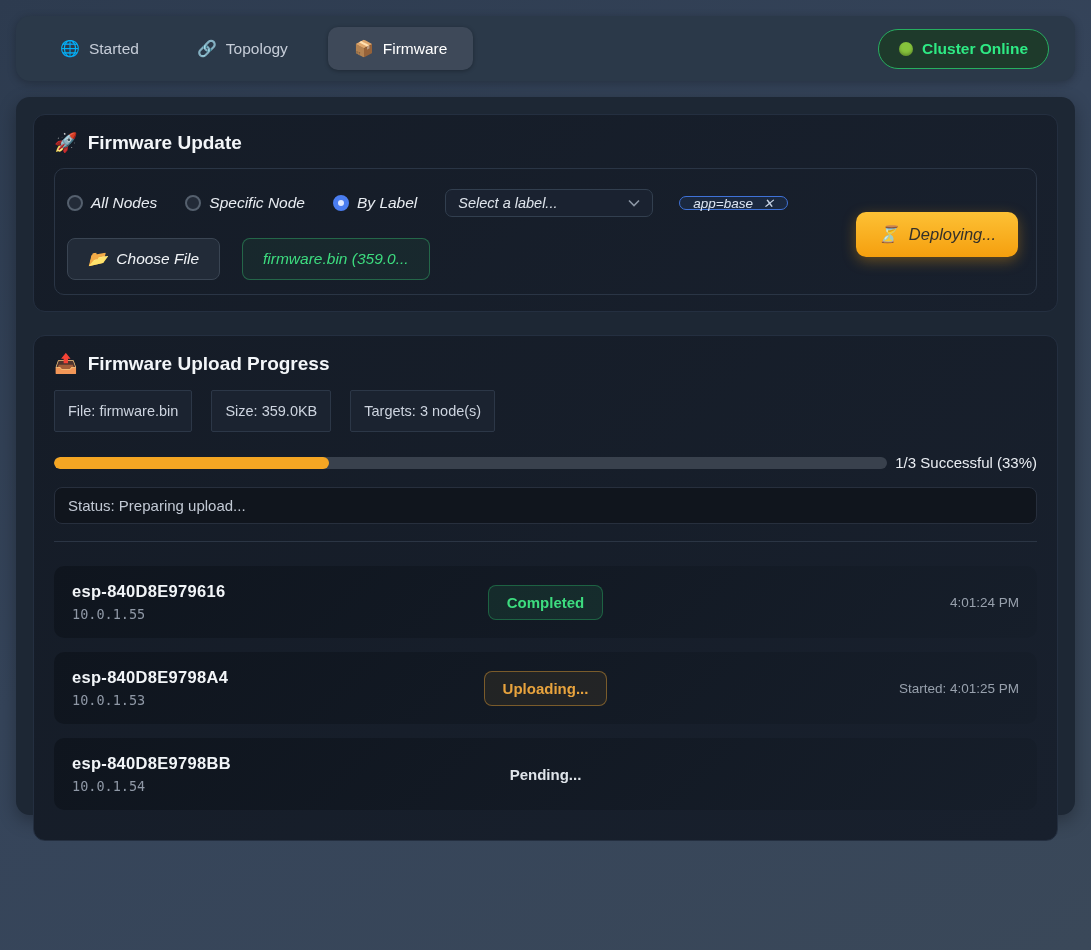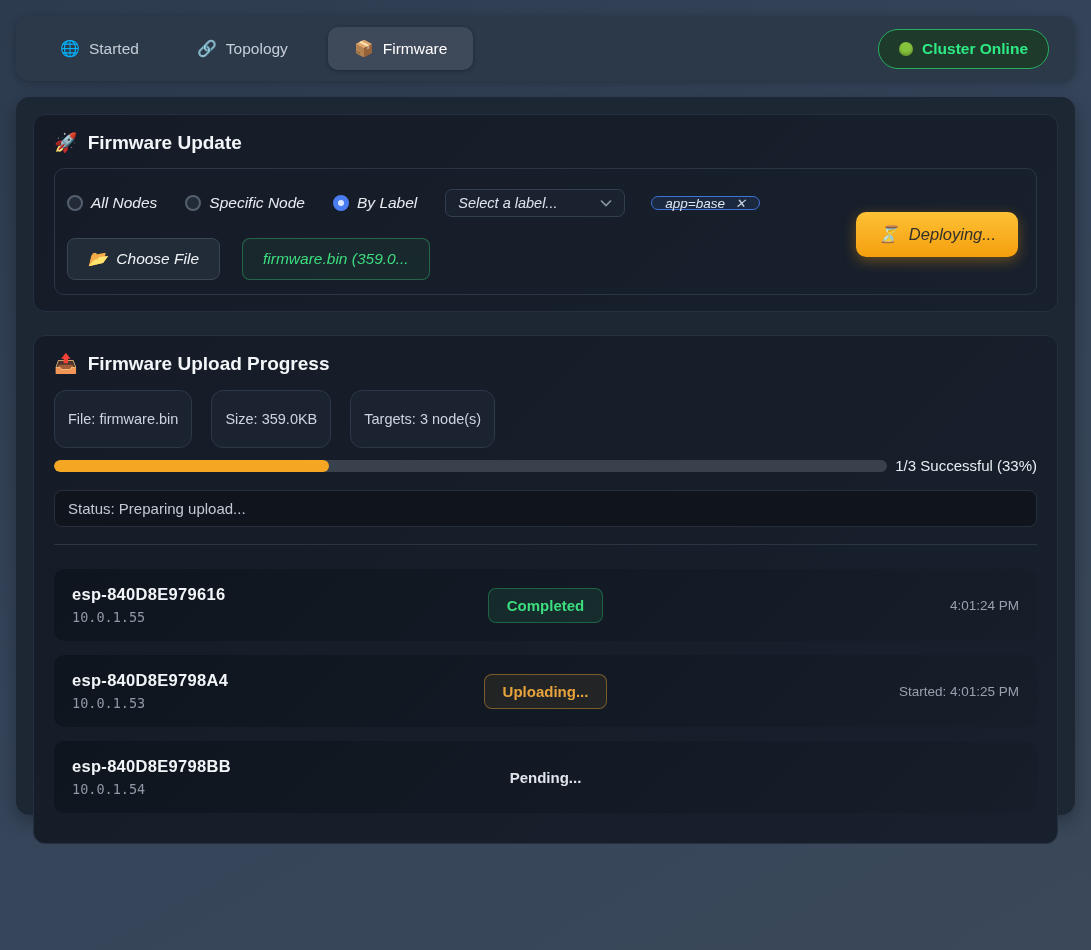--- a/index.html
+++ b/index.html
@@ -67,21 +67,21 @@
     width:16px; height:16px; border-radius:50%;
     border:2px solid #55606e; background:#232b38; position:relative;
   }
   .radio-dot.selected { border-color:#4a7df0; background:#4a7df0; }
   .radio-dot.selected::after {
     content:""; position:absolute; left:3px; top:3px;
     width:6px; height:6px; border-radius:50%; background:#dfe8ff;
   }
   .radio-label { font-size:15.5px; color:#e8ecf1; }
   .label-select {
-    width:180px; height:28px; background:#1a2230;
+    width:208px; height:28px; background:#1a2230;
     border:1px solid #323f4f; border-radius:7px;
     display:flex; align-items:center; justify-content:space-between;
     padding:0 12px; font-size:14.5px; color:#dfe5ec; cursor:pointer;
     margin-right:26px;
   }
   .chev { color:#8b95a3; display:flex; }
   .label-tag {
     height:14px; border:1.5px solid #3f72d8; border-radius:14px;
     background:rgba(59,114,216,0.12);
     display:flex; align-items:center; gap:10px; padding:0 13px;
@@ -103,24 +103,24 @@
     background:linear-gradient(180deg,#fdc135,#f59f0e);
     color:#33302a; font-size:16.5px; border-radius:10px;
     padding:13px 22px; margin-left:20px;
     box-shadow:0 4px 14px rgba(245,160,14,0.35);
     display:flex; align-items:center; gap:10px; cursor:pointer;
   }
 
   
   .badge-row { display:flex; gap:19px; margin-top:15px; }
   .meta-badge {
-    background:#1b2330; border:1px solid #2c3747; border-radius:12px;
-    padding:20px 13px; font-size:14.5px; color:#cdd4df;
-  }
-  .progress-row { display:flex; align-items:center; gap:8px; margin-top:9px; }
+    background:#1b2330; border:1px solid #2c3747; border-radius:2px;
+    padding:12px 13px; font-size:14.5px; color:#cdd4df;
+  }
+  .progress-row { display:flex; align-items:center; gap:8px; margin-top:22px; }
   .progress-track {
     flex:1; height:12px; background:#39414d; border-radius:6px; overflow:hidden;
   }
   .progress-fill { height:100%; background:#f5a623; border-radius:6px; }
   .progress-label { font-size:15px; color:#e9edf2; white-space:nowrap; }
   .status-box {
     margin-top:16px; background:#10151d; border:1px solid #272f3d;
     border-radius:8px; padding:9px 13px; font-size:15px; color:#c2c9d4;
   }
   .divider { border-top:1px solid #2b3544; margin:17px 0 24px 0; }

